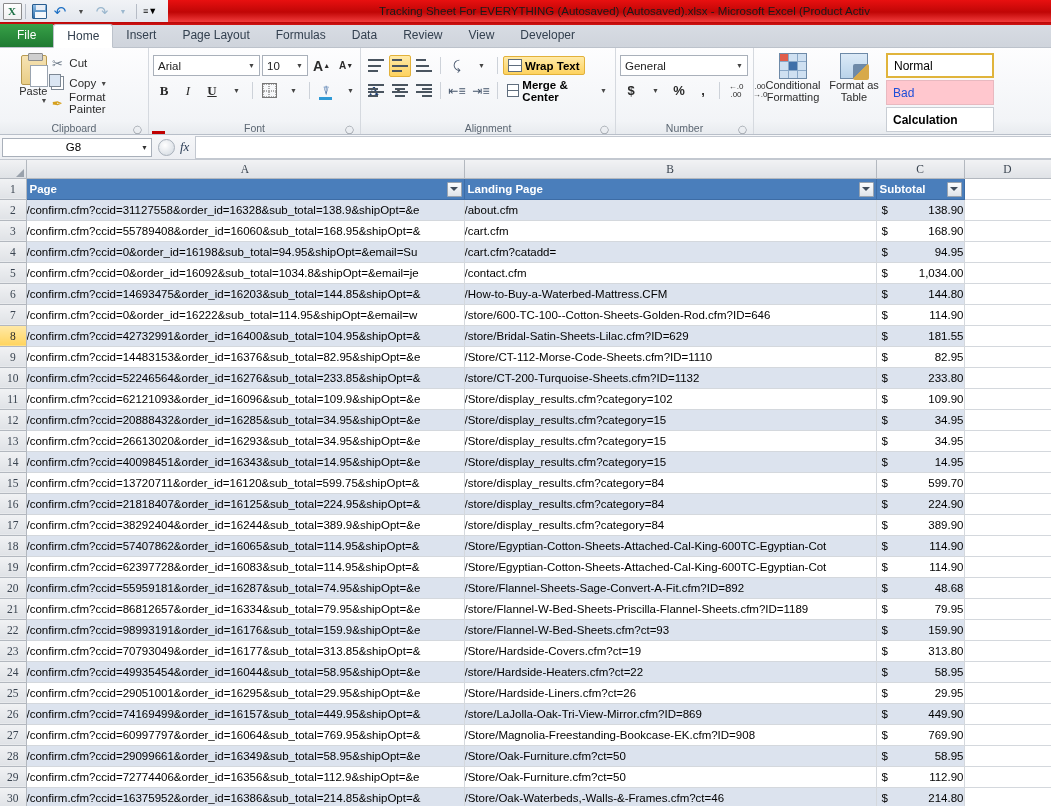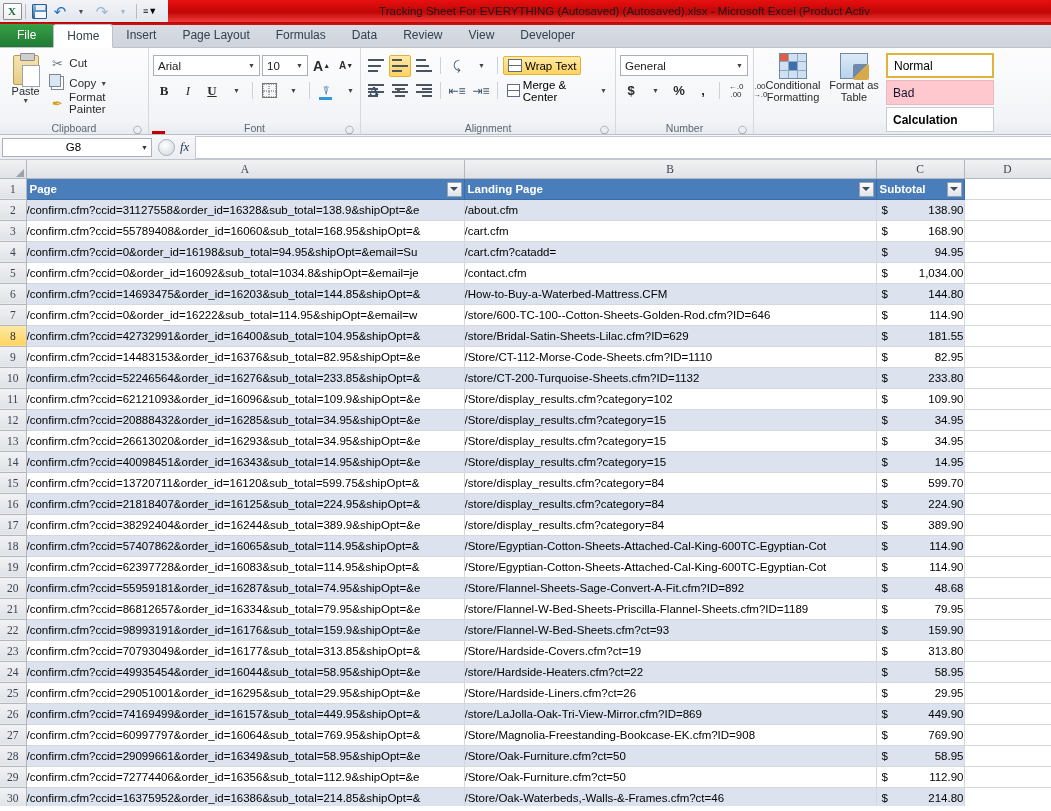--- a/index.html
+++ b/index.html
@@ -119,21 +119,21 @@
     position: relative;
   }
   .dlg-launch {
     position: absolute; right: 2px; bottom: 1px;
     width: 9px; height: 9px; font-size: 8px; color: #7b828c;
     line-height: 9px;
   }
 
   
   .paste-btn {
-    width: 44px; display:flex; flex-direction:column; align-items:center;
+    width: 44px; display:flex; flex-direction:column; align-items:flex-end;
     font-size: 11px; color:#2b2b2b; padding-top:2px;
   }
   .paste-ico {
     width: 26px; height: 30px; position: relative;
     background: linear-gradient(to bottom,#f6e3b4,#e9cd86);
     border: 1px solid #b89a52; border-radius: 2px;
   }
   .paste-ico::before{
     content:''; position:absolute; left:6px; top:-3px; width:13px; height:6px;
     background:#cfcfcf; border:1px solid #8d8d8d; border-radius:1px;
@@ -171,21 +171,21 @@
   .ul-ico { text-decoration: underline; }
   .fillcolor { position:relative; }
   .fillcolor .bar { position:absolute; left:3px; bottom:1px; width:13px; height:3px; background:#f2c200; }
   .fontcolor .bar { position:absolute; left:3px; bottom:1px; width:13px; height:3px; background:#c00000; }
   .border-ico { width:15px;height:15px;border:1px solid #777; display:grid; grid-template-columns:1fr 1fr; grid-template-rows:1fr 1fr; }
   .border-ico i { border:0.5px dotted #aaa; }
 
   
   .align-ico { width:16px; height:13px; display:flex; flex-direction:column; justify-content:space-between; }
   .align-ico b { display:block; height:2px; background:#4a5560; }
-  .wrap-btn { display:flex;align-items:center;gap:3px; font-size:11.5px; padding:2px 4px; border-radius:2px; }
+  .wrap-btn { display:flex;align-items:center;gap:3px; font-size:11.5px; padding:2px 4px; border-radius:2px;font-weight:bold; }
   .wrap-btn.on { background: linear-gradient(to bottom,#ffeaa8,#fdd25f); border:1px solid #e2b13a; }
   .mini-grid { width:14px;height:13px;border:1px solid #5f6d7d;background:#fff; position:relative; }
   .mini-grid::after{content:'';position:absolute;left:0;top:5px;width:100%;height:1px;background:#5f6d7d;}
 
   
   .numbtn { font-size:13px; color:#2b2b2b; padding:0 4px; }
 
   
   .stylebig { width:58px; display:flex;flex-direction:column;align-items:center;font-size:11px;color:#2b2b2b;line-height:12px;text-align:center; }
   .cf-ico { width:28px;height:26px; display:grid; grid-template-columns:1fr 1fr 1fr; grid-template-rows:1fr 1fr 1fr; gap:1px; background:#8aa8c8; border:1px solid #6e8aa8; }
@@ -195,21 +195,21 @@
   .ft-ico { width:28px;height:26px; background:linear-gradient(to bottom,#dceaf7,#b9d3ea); border:1px solid #6e8aa8; position:relative; }
   .ft-ico::after{ content:''; position:absolute; right:-2px; bottom:-2px; width:16px;height:16px;
     background: linear-gradient(135deg,#6e8aa8 45%, #d7a94a 45%); transform: rotate(0deg); border-radius:2px; }
   .styleswatch {
     height: 25px; width: 108px;
     border:1px solid #c8cdd4; background:#fff;
     font-size: 12px; display:flex; align-items:center; padding-left:6px;
     white-space:nowrap; overflow:hidden;
   }
   .styleswatch.normal { border:2px solid #e0b43c; }
-  .styleswatch.bad { background:#ffc7ce; color:#0f172a; border-color:#e8b9c0; }
+  .styleswatch.bad { background:#ffc7ce; color:#1d4ed8; border-color:#e8b9c0; }
   .styleswatch.calc { color:#000000; font-weight:bold; background:#fff; }
   .styleswatch.check { background:#a5a5a5; color:#fff; font-weight:bold; border:2px solid #5a5a5a; }
   .style-col { display:flex; flex-direction:column; gap:2px; }
   .style-grid { display:flex; gap:2px;flex-direction:column; }
 
   
   #formulabar {
     height: 25px; display:flex; align-items:center;
     background: linear-gradient(to bottom,#f6f7f9,#eceef2);
     border-bottom: 1px solid #c3c8d0;

